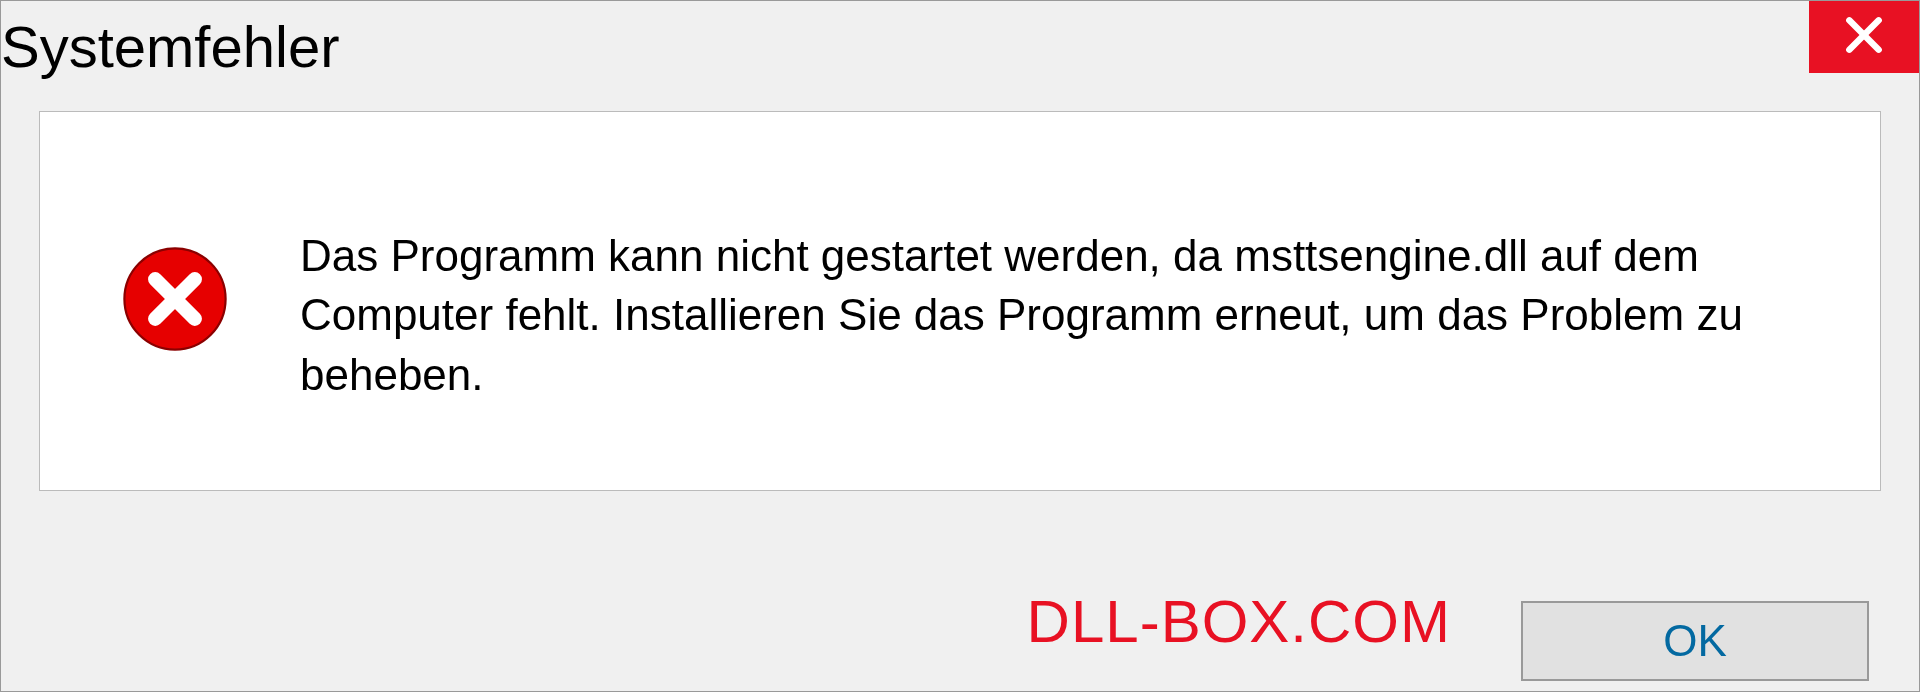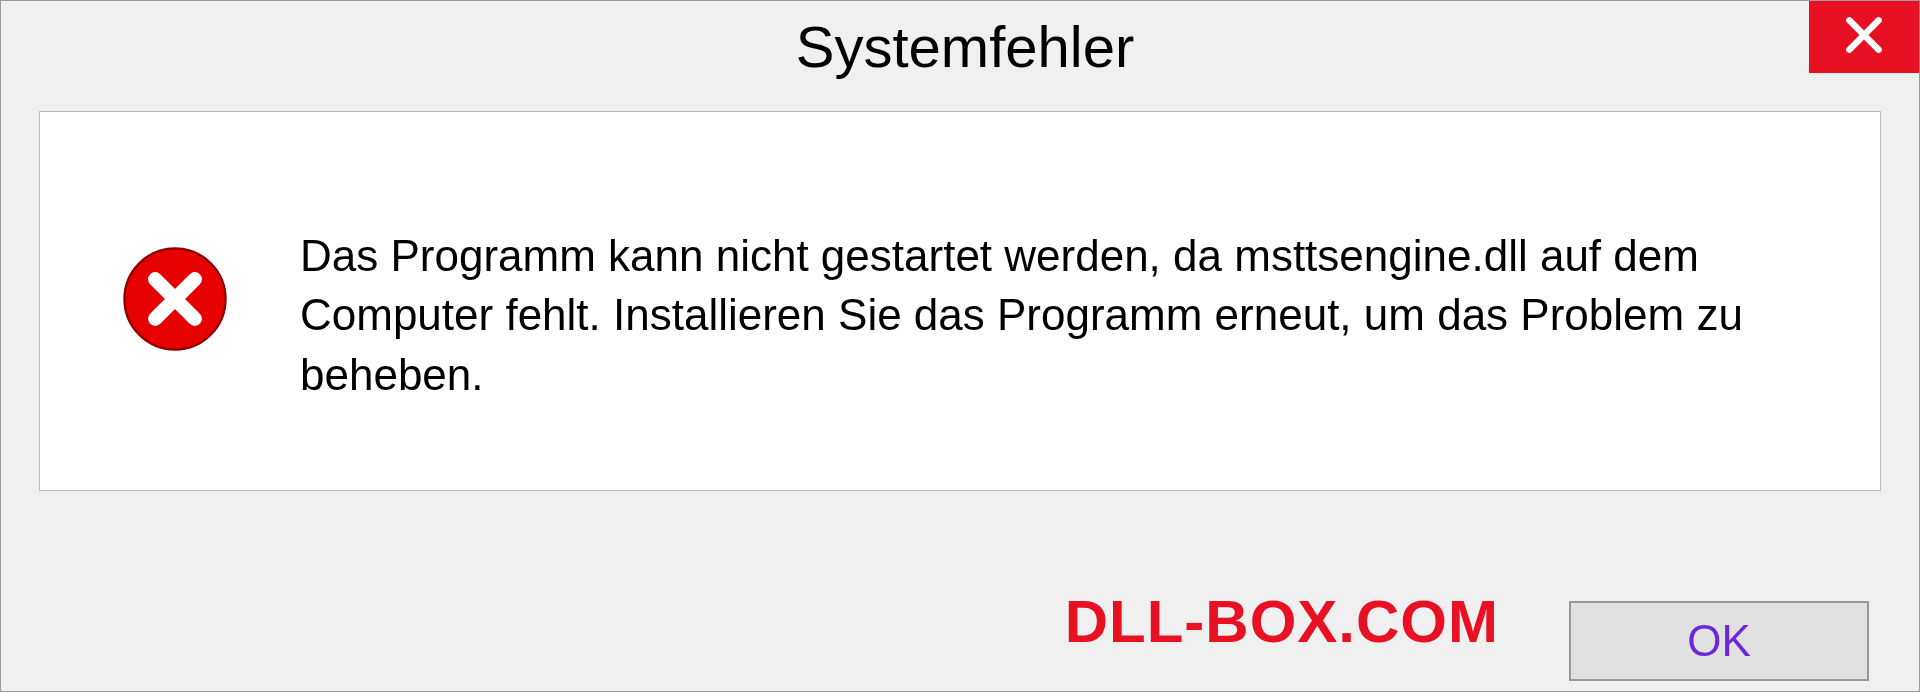--- a/index.html
+++ b/index.html
@@ -28,22 +28,20 @@
       display: flex;
       align-items: center;
       position: relative;
       padding-left: 0;
     }
     .title-text {
       font-size: 58px;
       font-weight: 400;
       color: #000;
       width: 100%;
-      text-align: center;
-      margin-left: 10px;
     }
     .close-btn {
       position: absolute;
       top: 0;
       right: 0;
       width: 110px;
       height: 72px;
       background: #e81123;
       display: flex;
       align-items: center;
@@ -84,32 +82,32 @@
     .footer {
       height: 140px;
       display: flex;
       align-items: center;
       justify-content: flex-end;
       padding: 0 50px;
       gap: 70px;
     }
     .watermark {
       font-size: 60px;
-      font-weight: 700;
+      font-weight: 400;
       color: #e81123;
       letter-spacing: 1px;
       font-family: Arial, sans-serif;
     }
     .ok-btn {
-      width: 300px;
+      width: 348px;
       height: 80px;
       background: #e1e1e1;
       border: 2px solid #999;
       font-size: 44px;
-      color: #6d28d9;
+      color: #0369a1;
       display: flex;
       align-items: center;
       justify-content: center;
       cursor: pointer;
       font-family: inherit;
       margin-top: 40px;
     }
   </style>
 </head>
 <body>

